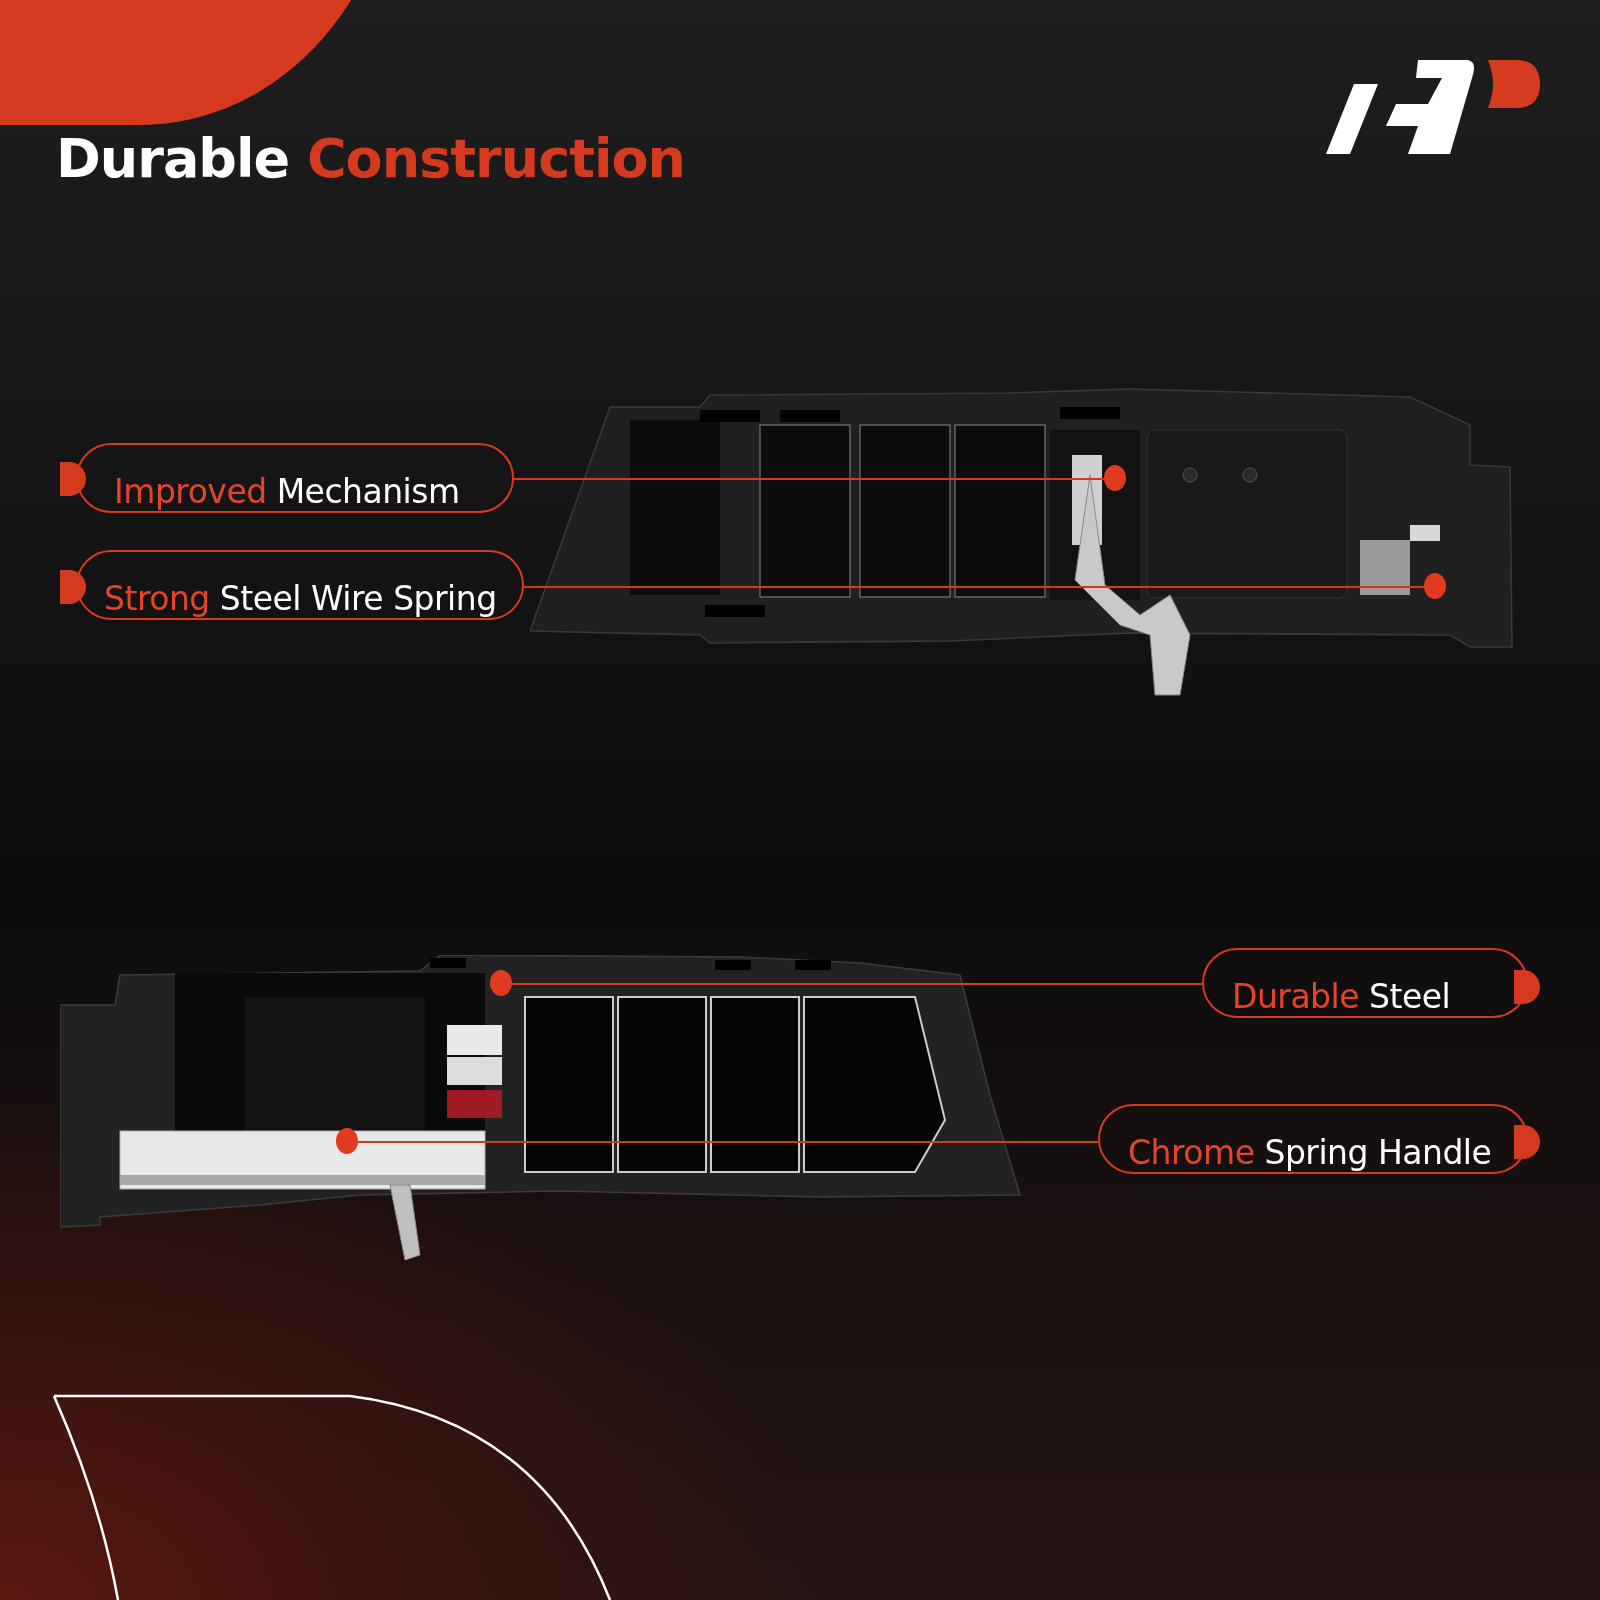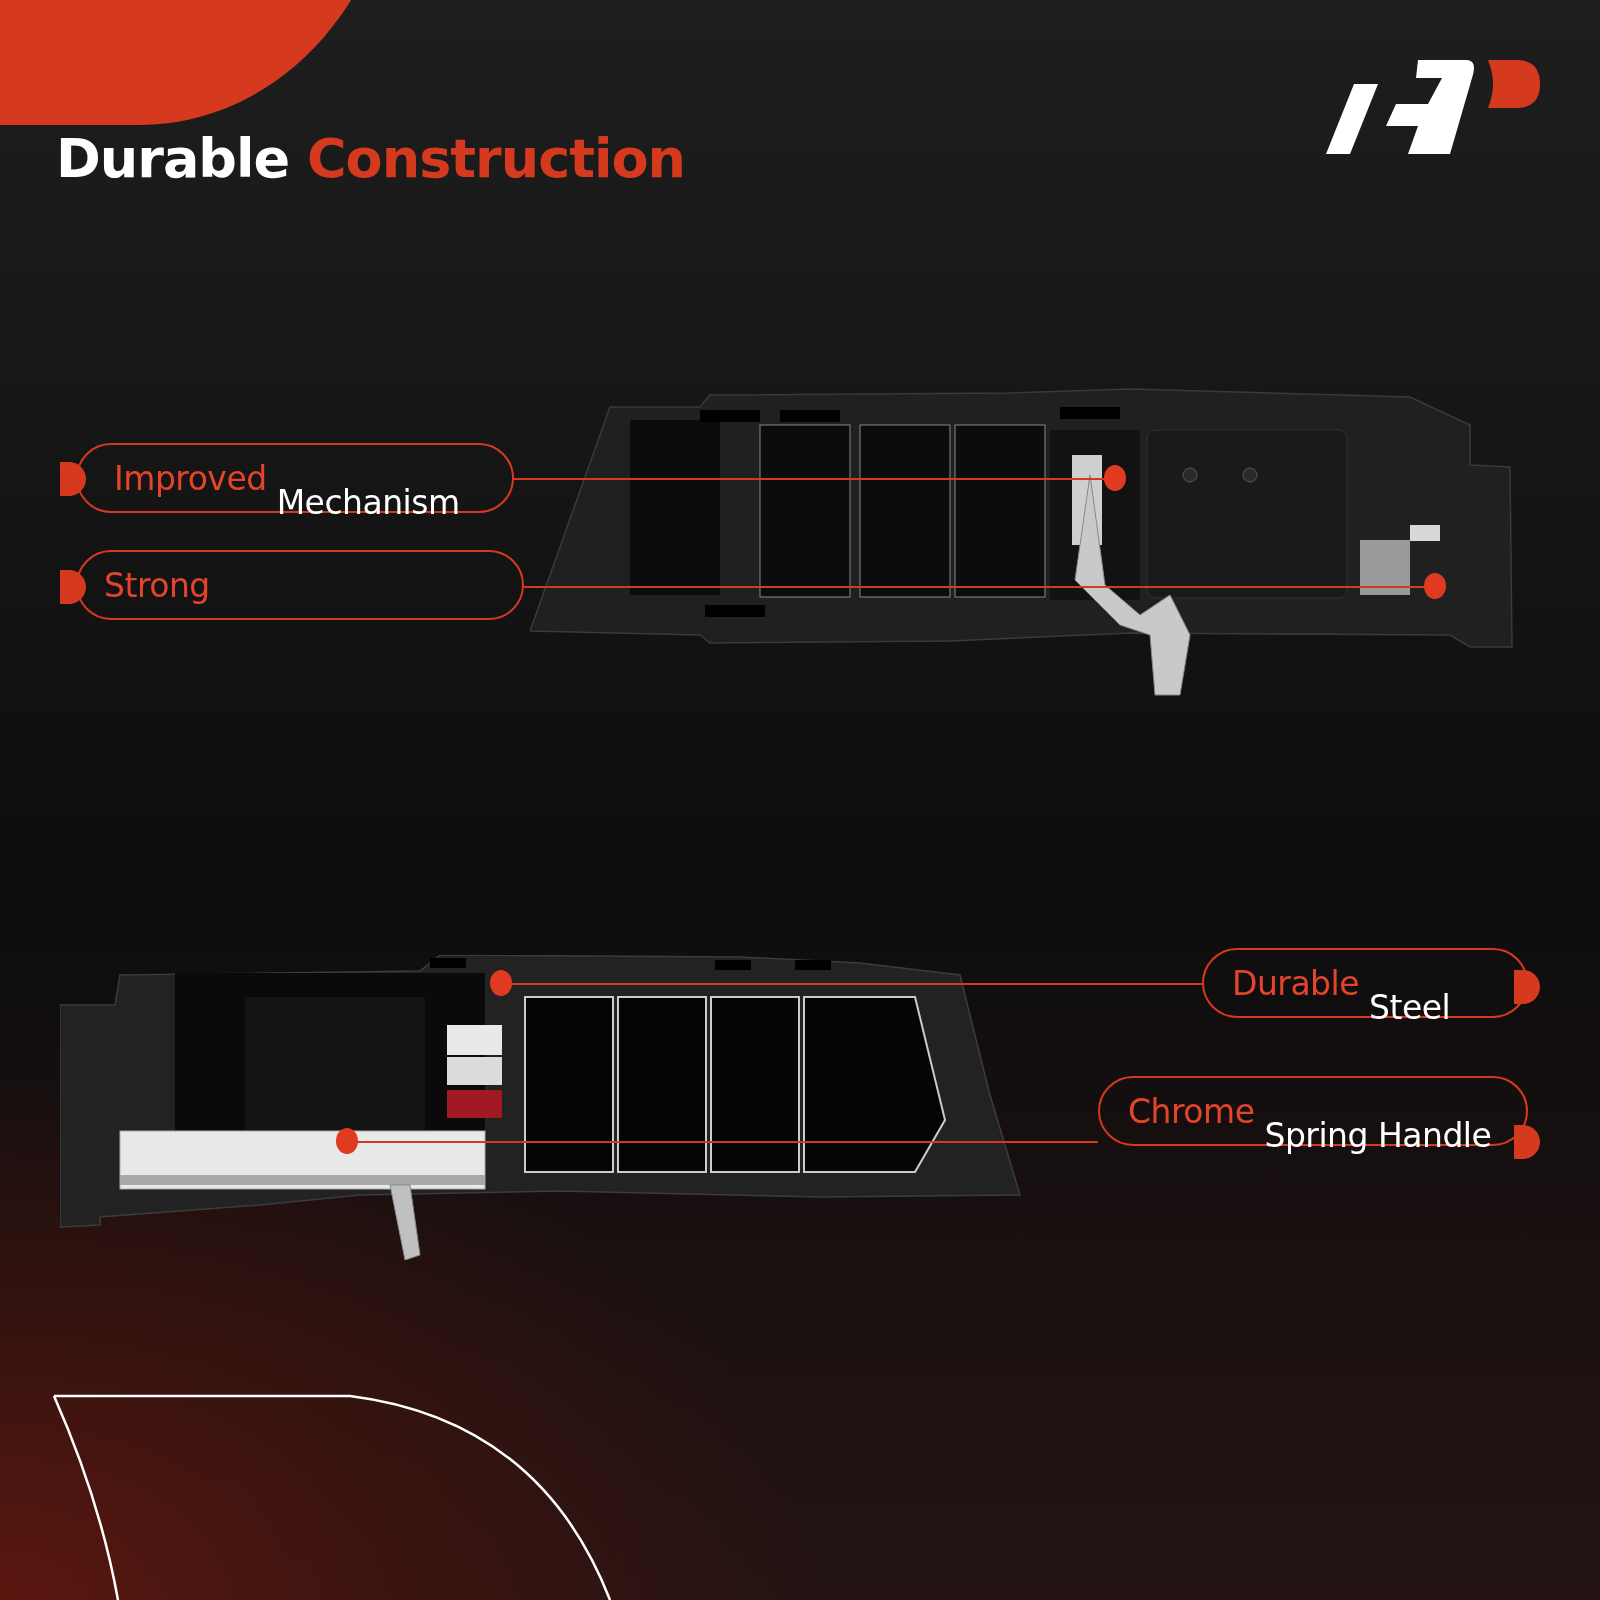--- a/index.html
+++ b/index.html
@@ -18,21 +18,21 @@
     position: absolute; left: 56px; top: 132px; margin: 0;
     font-family: "DejaVu Sans", sans-serif; font-weight: bold;
     font-size: 54px; letter-spacing: -1px; line-height: 1;
   }
   .title .w { color: #ffffff; }
   .title .o { color: #d63a1e; }
   .logo { position: absolute; left: 1326px; top: 58px; width: 214px; height: 98px; }
 
   .callout {
     position: absolute; height: 70px; border: 2px solid #d63a1e; border-radius: 36px;
-    box-sizing: border-box; display: flex; align-items: center;
+    box-sizing: border-box; display: flex; align-items: flex-end;
     font-family: "DejaVu Sans", sans-serif; font-size: 33px; letter-spacing: -0.5px;
     white-space: nowrap;
   }
   .callout .o { color: #e3442a; margin-right: 10px; }
   .callout .w { color: #ffffff; margin-top: 48px; }
   .tab {
     position: absolute; width: 26px; height: 34px; background: #d63a1e;
   }
   .tab.left { border-radius: 0 17px 17px 0; }
   .tab.right { border-radius: 0 17px 17px 0; }
@@ -108,29 +108,30 @@
 
 <div class="tab left" style="left:60px; top:462px;"></div>
 <div class="callout" style="left:76px; top:443px; width:438px; padding-left:36px;">
   <span class="o">Improved</span>
   <span class="w">Mechanism</span>
 </div>
 
 <div class="tab left" style="left:60px; top:570px;"></div>
 <div class="callout" style="left:76px; top:550px; width:448px; padding-left:26px;">
   <span class="o">Strong</span>
+  <span class="w">Steel Wire Spring</span>
 </div>
 
 <div class="callout" style="left:1202px; top:948px; width:326px; padding-left:28px;">
   <span class="o">Durable</span>
   <span class="w">Steel</span>
 </div>
 <div class="tab right" style="left:1514px; top:970px;"></div>
 
-<div class="callout" style="left:1098px; top:1076px; width:430px; padding-left:28px;">
+<div class="callout" style="left:1098px; top:1104px; width:430px; padding-left:28px;">
   <span class="o">Chrome</span>
   <span class="w">Spring Handle</span>
 </div>
 <div class="tab right" style="left:1514px; top:1125px;"></div>
 
 <svg class="bottom-curve" viewBox="0 0 700 300">
   <path d="M54,96 L350,96 Q540,120 610,300 M54,96 Q100,200 118,300" fill="none" stroke="#ffffff" stroke-width="2.5"></path>
 </svg>
 
 </body></html>

